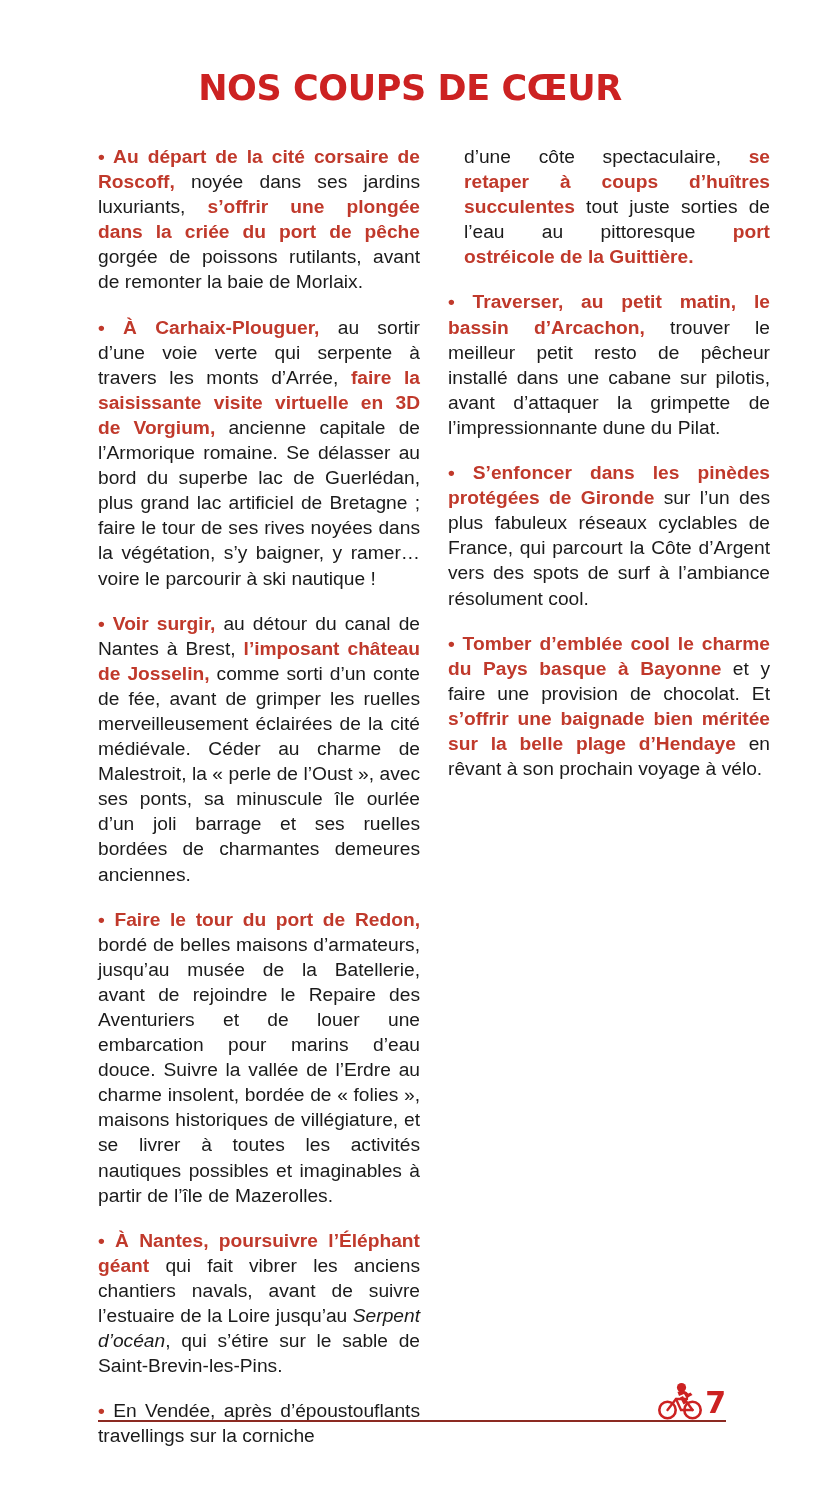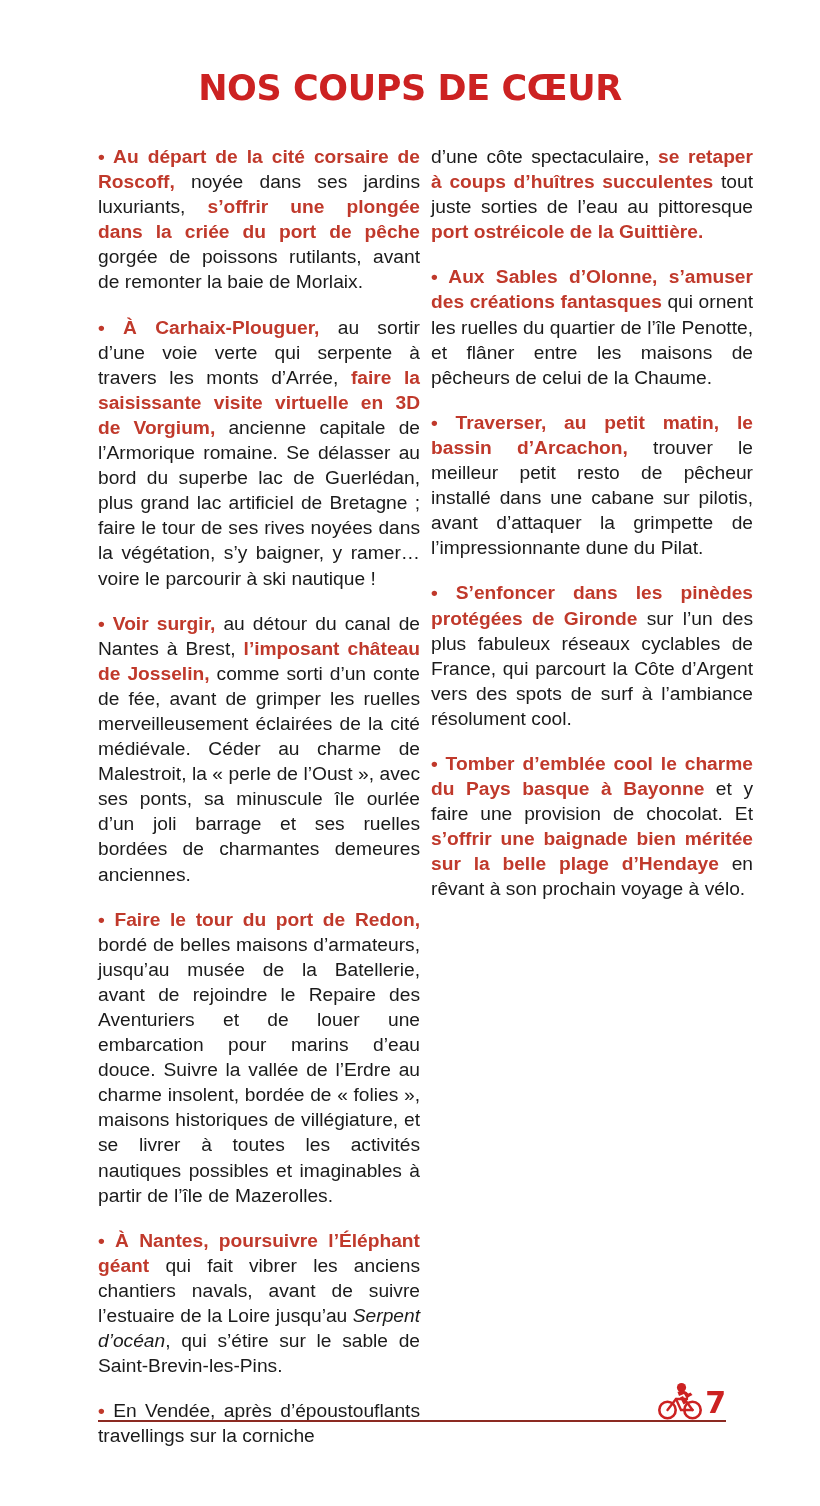--- a/index.html
+++ b/index.html
@@ -43,21 +43,21 @@
 
   
   .columns {
     position: absolute;
     top: 144px;
     left: 98px;
     width: 628px;
     height: 1256px;
     display: flex;
     flex-direction: row;
-    gap: 11px;
+    gap: 28px;
     align-items: flex-start;
   }
   .col {
     width: 322px;
     flex: 0 0 322px;
   }
 
   .para {
     font-family: "Liberation Sans", sans-serif;
     font-size: 19.2px;
@@ -77,21 +77,21 @@
   }
   .para .bullet {
     font-weight: bold;
     color: #c0392b;
   }
   .para .it {
     font-style: italic;
   }
 
   
-  .col-right .para.continuation { margin-top: 0; }
+  .col-right .para.continuation { margin-top: 0; margin-left: 16px; }
 
   
   .footer {
     position: absolute;
     left: 98px;
     bottom: 66px;
     width: 628px;
     height: 60px;
   }
   .footer-rule {
@@ -137,21 +137,20 @@
     <div class="col col-left">
         <p class="para"><span class="bullet">• </span><span class="b">Au départ de la cité corsaire de Roscoff,</span> noyée dans ses jardins luxuriants, <span class="b">s’offrir une plongée dans la criée du port de pêche</span> gorgée de poissons rutilants, avant de remonter la baie de Morlaix.</p>
         <p class="para"><span class="bullet">• </span><span class="b">À Carhaix-Plouguer,</span> au sortir d’une voie verte qui serpente à travers les monts d’Arrée, <span class="b">faire la saisissante visite virtuelle en 3D de Vorgium,</span> ancienne capitale de l’Armorique romaine. Se délasser au bord du superbe lac de Guerlédan, plus grand lac artificiel de Bretagne ; faire le tour de ses rives noyées dans la végétation, s’y baigner, y ramer… voire le parcourir à ski nautique !</p>
         <p class="para"><span class="bullet">• </span><span class="b">Voir surgir,</span> au détour du canal de Nantes à Brest, <span class="b">l’imposant château de Josselin,</span> comme sorti d’un conte de fée, avant de grimper les ruelles merveilleusement éclairées de la cité médiévale. Céder au charme de Malestroit, la « perle de l’Oust », avec ses ponts, sa minuscule île ourlée d’un joli barrage et ses ruelles bordées de charmantes demeures anciennes.</p>
         <p class="para"><span class="bullet">• </span><span class="b">Faire le tour du port de Redon,</span> bordé de belles maisons d’armateurs, jusqu’au musée de la Batellerie, avant de rejoindre le Repaire des Aventuriers et de louer une embarcation pour marins d’eau douce. Suivre la vallée de l’Erdre au charme insolent, bordée de « folies », maisons historiques de villégiature, et se livrer à toutes les activités nautiques possibles et imaginables à partir de l’île de Mazerolles.</p>
         <p class="para"><span class="bullet">• </span><span class="b">À Nantes, poursuivre l’Éléphant géant</span> qui fait vibrer les anciens chantiers navals, avant de suivre l’estuaire de la Loire jusqu’au <span class="it">Serpent d’océan</span>, qui s’étire sur le sable de Saint-Brevin-les-Pins.</p>
         <p class="para"><span class="bullet">• </span>En Vendée, après d’époustouflants travellings sur la corniche</p>
       </div>
     <div class="col col-right">
         <p class="para continuation">d’une côte spectaculaire, <span class="b">se retaper à coups d’huîtres succulentes</span> tout juste sorties de l’eau au pittoresque <span class="b">port ostréicole de la Guittière.</span></p>
-        <p class="para"><span class="bullet">• </span><span class="b">Aux Sables d’Olonne, s’amuser des créations fantasques</span> qui ornent les ruelles du quartier de l’île Penotte, et flâner entre les maisons de pêcheurs de celui de la Chaume.</p>
         <p class="para"><span class="bullet">• </span><span class="b">Traverser, au petit matin, le bassin d’Arcachon,</span> trouver le meilleur petit resto de pêcheur installé dans une cabane sur pilotis, avant d’attaquer la grimpette de l’impressionnante dune du Pilat.</p>
         <p class="para"><span class="bullet">• </span><span class="b">S’enfoncer dans les pinèdes protégées de Gironde</span> sur l’un des plus fabuleux réseaux cyclables de France, qui parcourt la Côte d’Argent vers des spots de surf à l’ambiance résolument cool.</p>
         <p class="para"><span class="bullet">• </span><span class="b">Tomber d’emblée cool le charme du Pays basque à Bayonne</span> et y faire une provision de chocolat. Et <span class="b">s’offrir une baignade bien méritée sur la belle plage d’Hendaye</span> en rêvant à son prochain voyage à vélo.</p>
       </div>
   </div>
 
   <div class="footer">
     <div class="footer-rule"></div>
     <div class="footer-mark">
       <span class="cyclist-icon">

